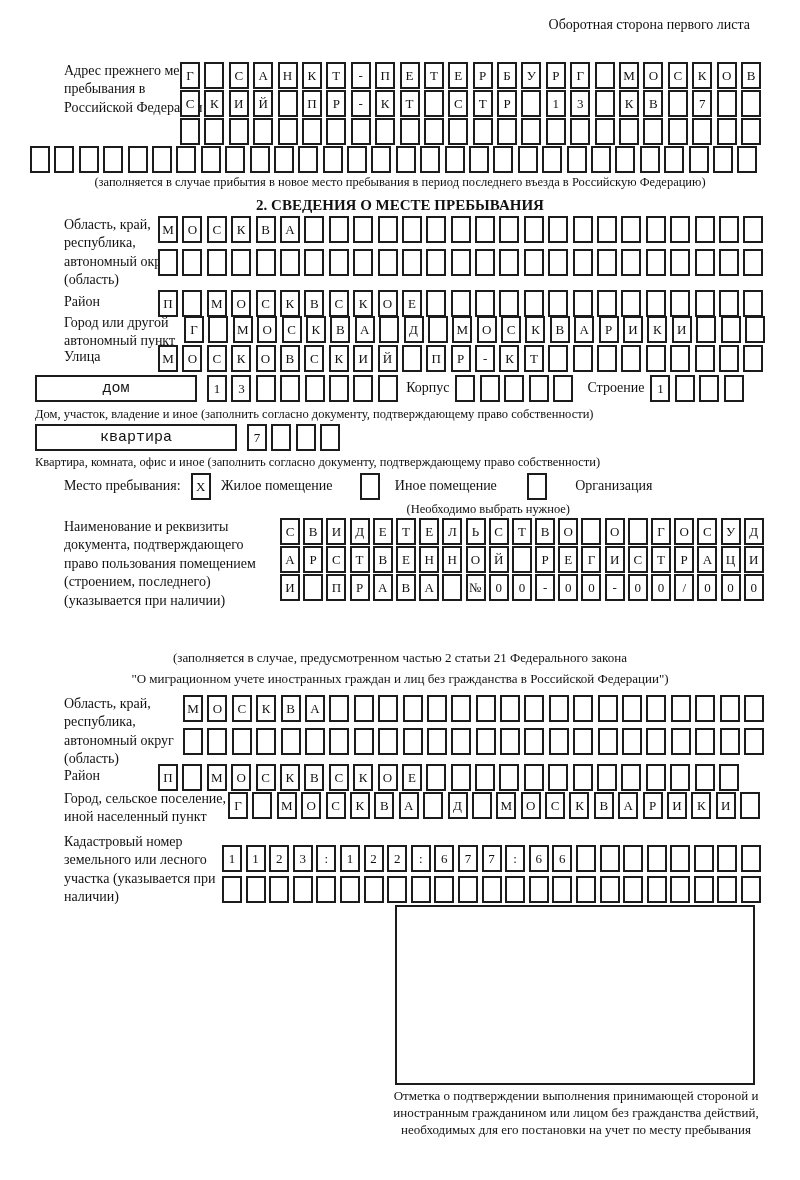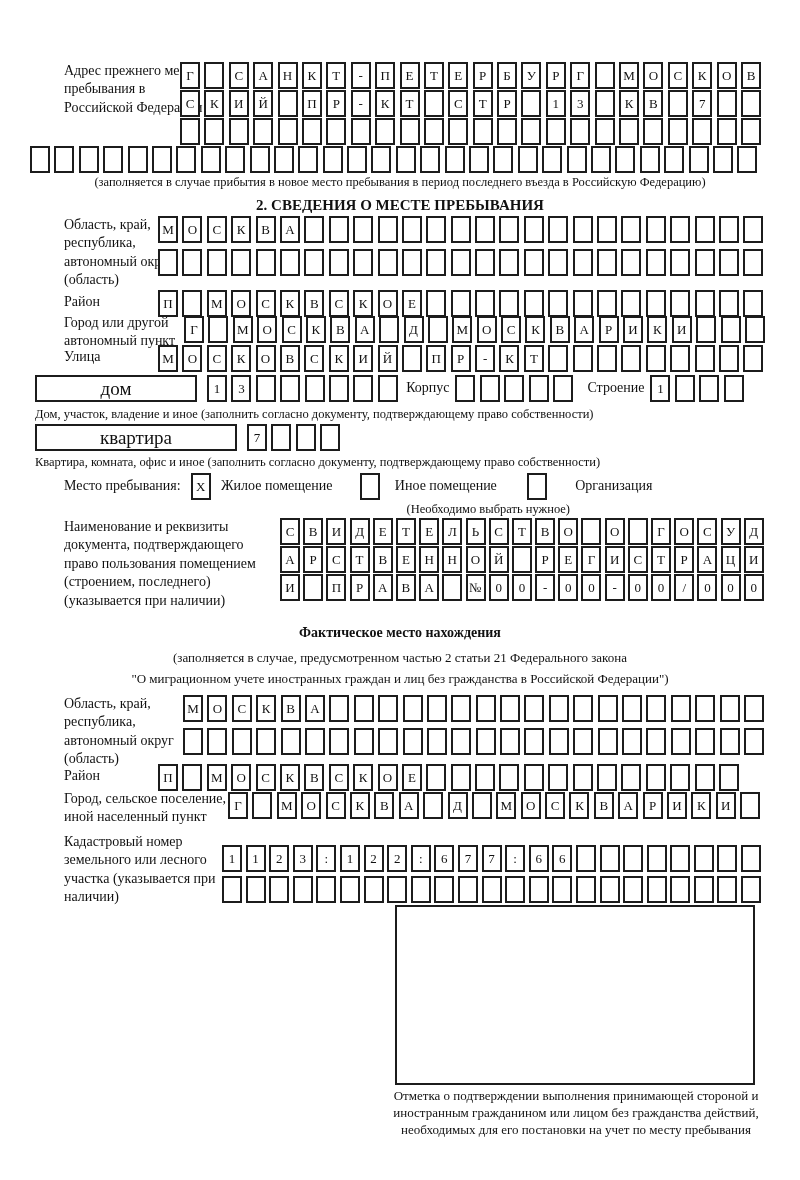--- a/index.html
+++ b/index.html
@@ -13,30 +13,31 @@
   .boxrow{display:flex;align-items:flex-start;}
   .cbox{
     display:inline-flex;flex:none;align-items:center;justify-content:center;
     width:16px;height:23px;border:2px solid #1c1c1c;margin-right:4.4px;
     font-size:13px;line-height:1;background:#fff;
   }
   .row-tight .cbox{margin-right:3.2px;}
   .row-kad .cbox{margin-right:3.6px;}
   .widebox{
     display:inline-flex;flex:none;align-items:center;justify-content:center;
-    border:2px solid #1c1c1c;height:23px;font-size:19px;background:#fff;
+    border:2px solid #1c1c1c;height:23px;font-size:15px;background:#fff;font-family:Liberation Mono, monospace;
   }
   .inlinerow{display:flex;align-items:center;}
   .stamp{border:2px solid #1c1c1c;background:#fff;}
 </style>
 </head>
 <body>
 
 <div class="page">
 
+  <div class="abs lbl" style="left:400px;top:16px;width:350px;text-align:right;">Оборотная сторона первого листа</div>
 
   <div class="abs lbl" style="left:64px;top:62px;width:145px;">Адрес прежнего места пребывания в Российской Федерации</div>
   <div class="abs boxrow" style="left:180px;top:62px;">
       <span class="cbox">Г</span>
       <span class="cbox"></span>
       <span class="cbox">С</span>
       <span class="cbox">А</span>
       <span class="cbox">Н</span>
       <span class="cbox">К</span>
       <span class="cbox">Т</span>
@@ -410,21 +411,20 @@
       <span class="cbox">0</span>
       <span class="cbox">-</span>
       <span class="cbox">0</span>
       <span class="cbox">0</span>
       <span class="cbox">/</span>
       <span class="cbox">0</span>
       <span class="cbox">0</span>
       <span class="cbox">0</span>
     </div>
 
-  <div class="abs lbl center bold" style="top:624px;">Фактическое место нахождения</div>
   <div class="abs cap center" style="top:650px;font-size:13px;">(заполняется в случае, предусмотренном частью 2 статьи 21 Федерального закона</div>
   <div class="abs cap center" style="top:671px;font-size:13px;">"О миграционном учете иностранных граждан и лиц без гражданства в Российской Федерации")</div>
 
   <div class="abs lbl" style="left:64px;top:695px;width:118px;">Область, край, республика, автономный округ (область)</div>
   <div class="abs boxrow" style="left:183px;top:695px;">
       <span class="cbox">М</span>
       <span class="cbox">О</span>
       <span class="cbox">С</span>
       <span class="cbox">К</span>
       <span class="cbox">В</span>

